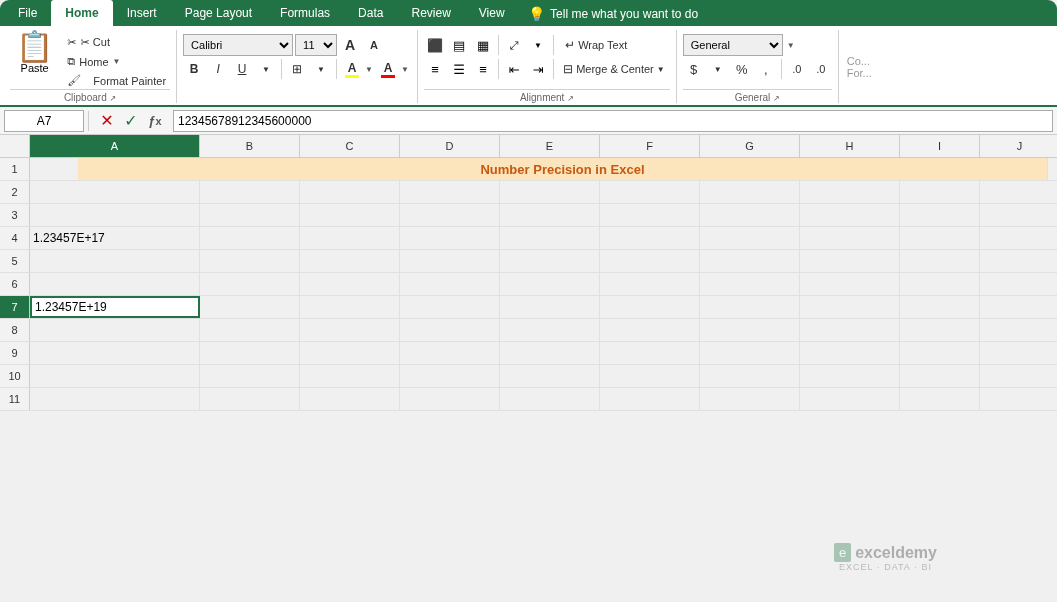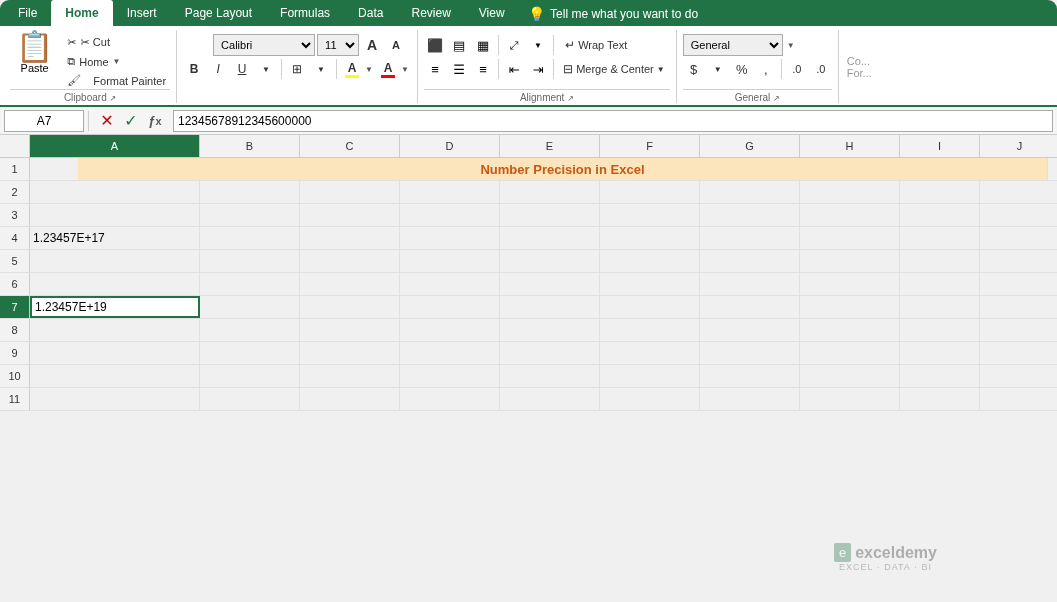--- a/index.html
+++ b/index.html
@@ -6,21 +6,21 @@
     body { font-family: 'Segoe UI', Arial, sans-serif; font-size: 12px; background: #f0f0f0; user-select: none; }
     .ribbon-tabs { background: #217346; display: flex; align-items: flex-end; padding-left: 4px; }
     .ribbon-tab { padding: 6px 14px; font-size: 12px; color: white; cursor: pointer; }
     .ribbon-tab.active { background: #ffffff; color: #217346; border-radius: 3px 3px 0 0; font-weight: 600; }
 
     .ribbon-content { background: #ffffff; padding: 4px 4px 2px 4px; display: flex; align-items: stretch; border-bottom: 2px solid #217346; }
     .ribbon-btn-small { display: flex; align-items: center; gap: 4px; padding: 2px 4px; cursor: pointer; border-radius: 2px; font-size: 11px; color: #333; }
 
     .paste-btn { display: flex; flex-direction: column; align-items: center; padding: 2px 6px; cursor: pointer; border-radius: 3px; }
 
-    .font-select { width: 102px; height: 22px; font-size: 11px; border: 1px solid #aaa; padding: 1px 3px; margin-left: 30px; }
+    .font-select { width: 110px; height: 22px; font-size: 11px; border: 1px solid #aaa; padding: 1px 3px; }
     .size-select { width: 42px; height: 22px; font-size: 11px; border: 1px solid #aaa; padding: 1px 3px; }
 
     .toolbar-row { display: flex; align-items: center; gap: 2px; }
 
     .tb-btn { width: 22px; height: 22px; display: flex; align-items: center; justify-content: center; cursor: pointer; border-radius: 2px; border: 1px solid transparent; font-size: 12px; color: #333; }
     .tb-btn.bold { font-weight: bold; }
     .tb-btn.italic { font-style: italic; }
 
     .color-btn { position: relative; width: 22px; height: 22px; display: flex; flex-direction: column; align-items: center; justify-content: center; cursor: pointer; border-radius: 2px; }
     .color-bar { width: 14px; height: 3px; }

